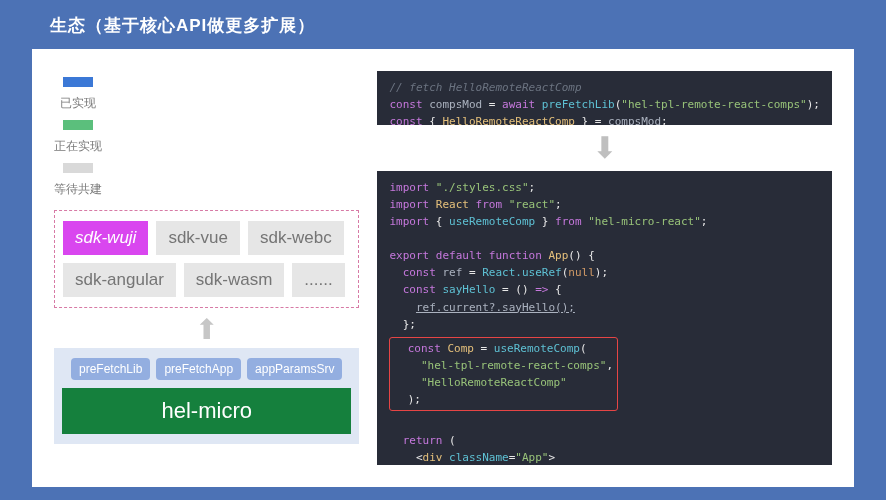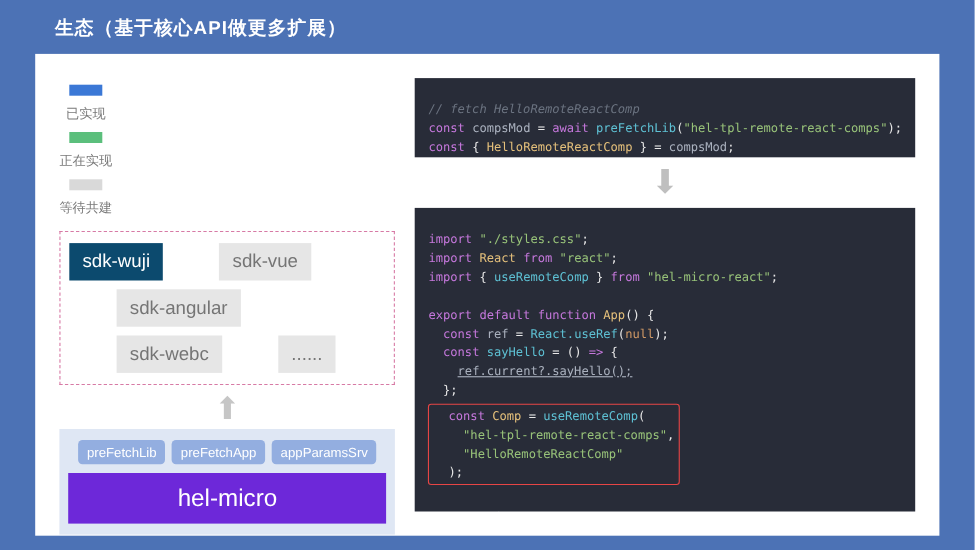--- a/index.html
+++ b/index.html
@@ -40,49 +40,49 @@
     border:1px dashed #d77aa5;
     padding:10px 8px;
     display:flex; flex-wrap:wrap; gap:8px;
     margin-bottom:6px;
   }
   .sdk {
     height:34px; line-height:34px;
     padding:0 12px; font-size:17px; color:#fff;
     white-space:nowrap; overflow:hidden;
   }
-  .sdk.pend { background:#e6e6e6; color:#757575;margin-left:43px; }
+  .sdk.pend { background:#e6e6e6; color:#757575; }
 
   .arrow-up {
     align-self:center;
     font-size:28px; color:#c6c6c6; line-height:1;
     margin:2px 0 4px;
   }
 
   
   .core {
     background:#dfe7f4;
     padding:10px 8px;
   }
   .chips { display:flex; gap:6px; justify-content:center; margin-bottom:8px; }
   .chip {
     background:#93aee0; color:#fff; font-size:12px;
     padding:4px 8px; border-radius:4px; white-space:nowrap;
   }
   .helmicro {
-    background:#6d28d9; color:#fff; font-size:22px;
+    background:#15803d; color:#fff; font-size:22px;
     text-align:center; padding:10px 0;
   }
 
   
   .code {
     background:#282c38; color:#e8e8e8;
     font-family: "Menlo","Consolas",monospace;
     font-size:11px; line-height:1.55;
-    padding:20px 12px; white-space:pre;
+    padding:8px 12px; white-space:pre;
     overflow:hidden;
   }
   .code .c  { color:#6b7380; font-style:italic; }
   .code .kw { color:#c678dd; }
   .code .fn { color:#5ec1d4; }
   .code .st { color:#98c379; }
   .code .ty { color:#e5c07b; }
   .code .pl { color:#abb2bf; }
   .code .nl { color:#d19a66; }
   .highlight-box {
@@ -113,24 +113,25 @@
           <span>正在实现</span>
         </div>
         <div class="lg-row">
           <span class="swatch" style="background:#d9d9d9"></span>
           <span>等待共建</span>
         </div>
       </div>
     </div>
 
     <div class="sdk-box" id="sdk-box">
-        <div class="sdk" style="background: #0c4a6e;">sdk-wuji</div>
+        <div class="sdk" style="background: #d946ef; font-style: italic;">sdk-wuji</div>
         <div class="sdk pend">sdk-vue</div>
+        <div class="sdk pend">sdk-webc</div>
         <div class="sdk pend">sdk-angular</div>
-        <div class="sdk pend">sdk-webc</div>
+        <div class="sdk pend">sdk-wasm</div>
         <div class="sdk pend">......</div>
       </div>
 
     <div class="arrow-up">⬆</div>
 
     <div class="core">
       <div class="chips" id="chips">
           <span class="chip">preFetchLib</span>
           <span class="chip">preFetchApp</span>
           <span class="chip">appParamsSrv</span>

